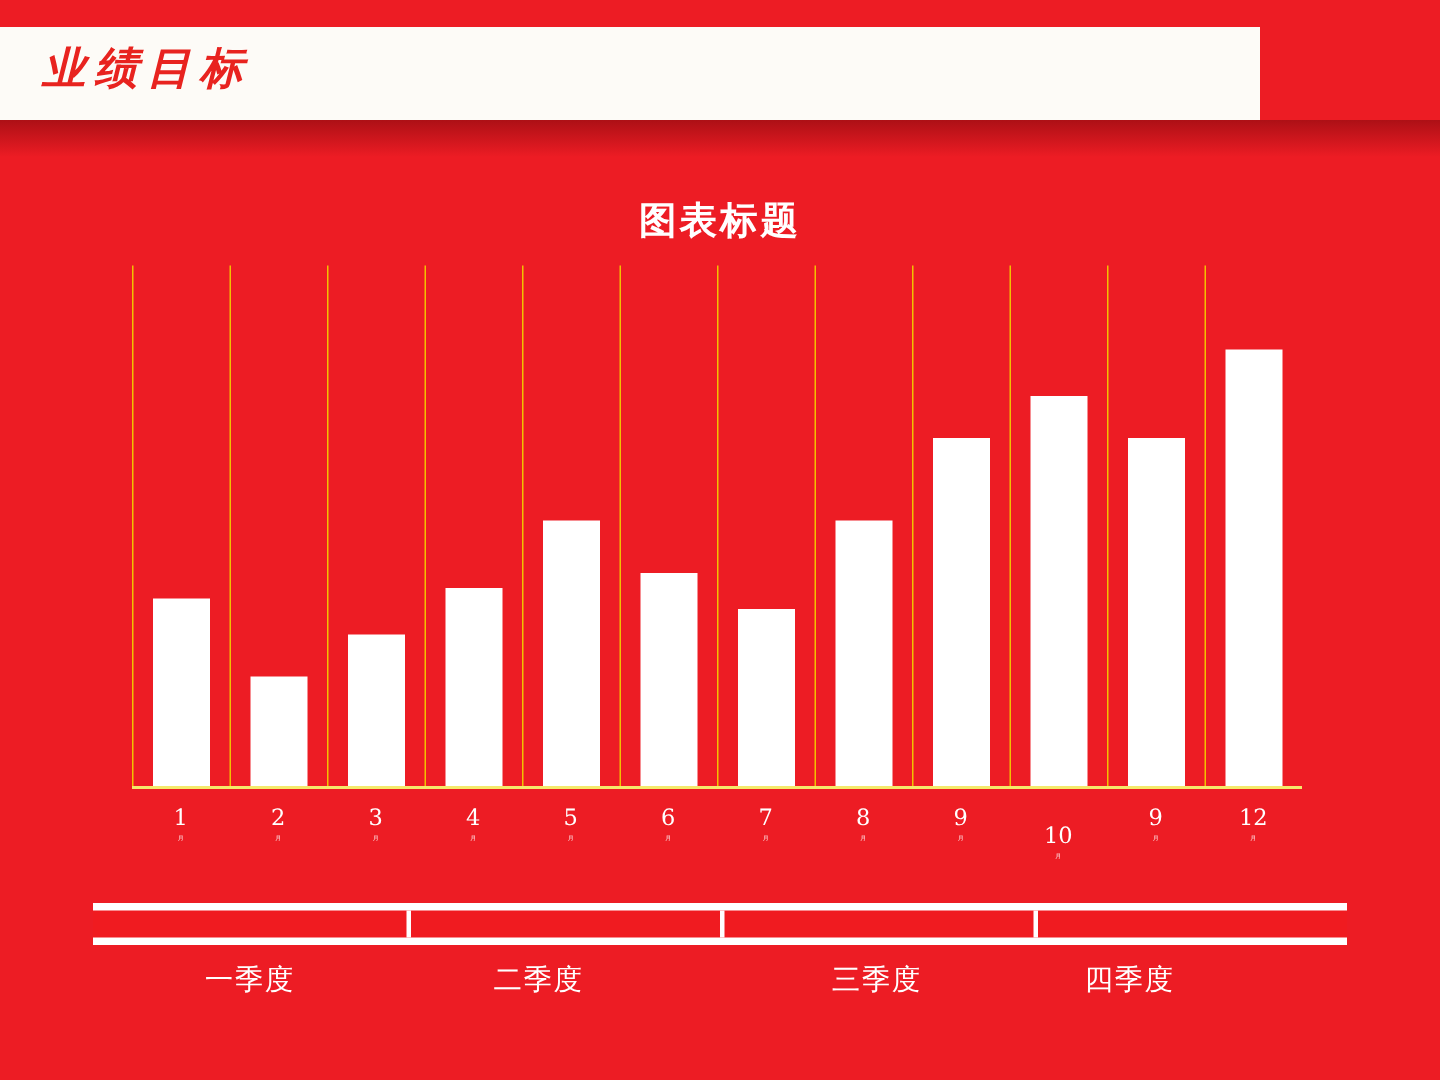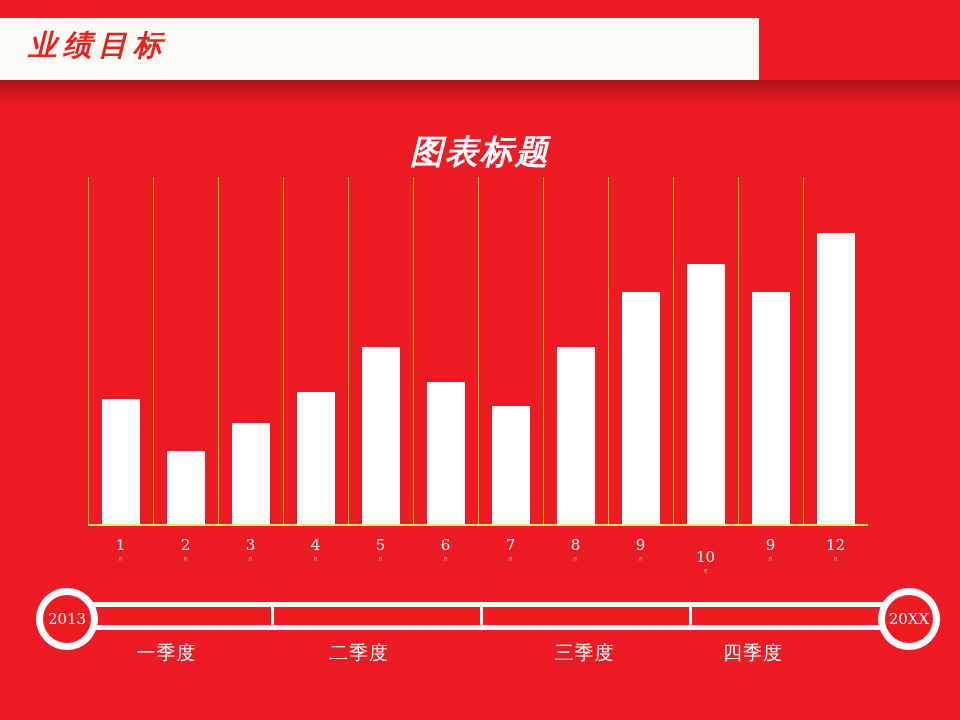--- a/index.html
+++ b/index.html
@@ -8,21 +8,21 @@
     font-family: "Liberation Sans", sans-serif;
     background: #ED1C24;
     position: relative;
     overflow: hidden;
   }
 
   
   #header-band {
     position: absolute;
     left: 0; top: 18px;
-    width: 759px; height: 62px;
+    width: 840px; height: 62px;
     background: #FDFBF7;
     z-index: 5;
     text-decoration: underline;
   }
   #header-title {
     position: absolute;
     left: 28px; top: 8px;
     font-family: "DejaVu Serif", "Liberation Serif", serif;
     font-size: 29px;
     font-weight: bold;
@@ -39,25 +39,24 @@
     z-index: 4;
   }
 
   
   #chart-title {
     position: absolute;
     left: 0; top: 130px;
     width: 960px;
     text-align: center;
     font-family: "DejaVu Sans", "Liberation Sans", sans-serif;
-    font-size: 33px;
+    font-size: 25px;
     font-weight: bold;
     color: #FFFFFF;
     letter-spacing: 2px;
-    font-style: italic;
   }
 
   #plot-area {
     position: absolute;
     left: 88px; top: 177px;
     width: 780px; height: 347px;
   }
   .gridline {
     position: absolute;
     top: 0; bottom: 0;
@@ -246,25 +245,19 @@
       <div class="xtick-unit">月</div>
     </div>
   </div>
 
 <div id="timeline">
   <div id="timeline-track">
       <div class="track-divider" style="left: 209px;"></div>
       <div class="track-divider" style="left: 418px;"></div>
       <div class="track-divider" style="left: 627px;"></div>
     </div>
-  <div class="endcap" id="endcap-left">
-    <div class="endcap-inner">2013</div>
-  </div>
-  <div class="endcap" id="endcap-right">
-    <div class="endcap-inner">20XX</div>
-  </div>
 </div>
 <div id="quarters-layer">
     <div class="quarter-label" style="left: 66.5px;">一季度</div>
     <div class="quarter-label" style="left: 259px; font-family: Liberation Serif, serif;">二季度</div>
     <div class="quarter-label" style="left: 484.5px;">三季度</div>
     <div class="quarter-label" style="left: 653px;">四季度</div>
   </div>
 
 </body></html>

